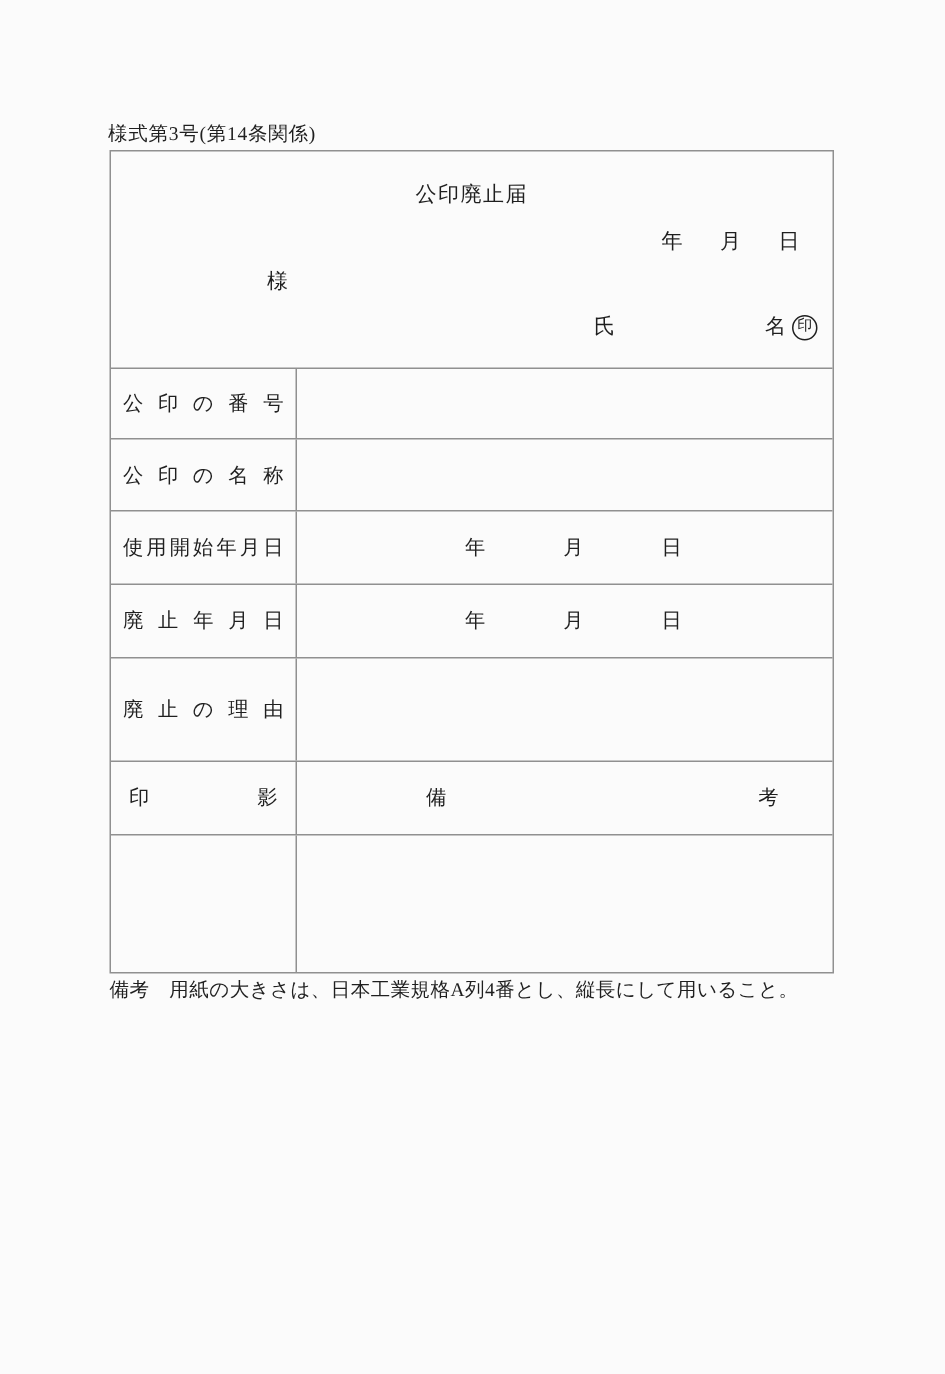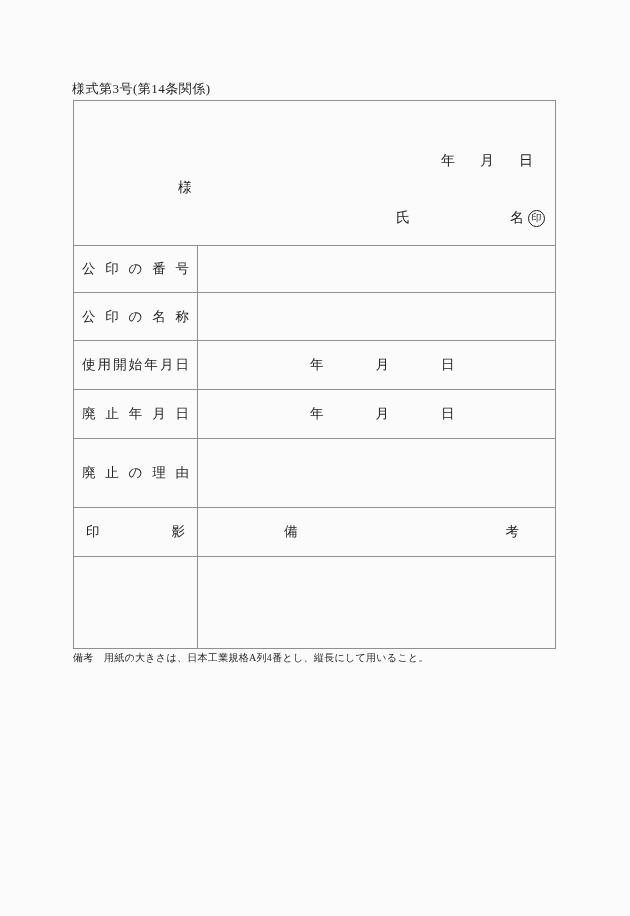--- a/index.html
+++ b/index.html
@@ -58,33 +58,34 @@
   .r2{height:48px;}
   .r3,.r4{height:49px;}
   .r5{height:69px;}
   .r6{height:49px;}
   .r7{height:92px;}
   .date-parts{padding-left:112px;column-gap:52px;display:flex;}
   .remarks-header{padding-left:86px;padding-right:36px;}
   
   .note{
     position:absolute;left:73px;top:651px;
-    font-size:10px;white-space:nowrap;letter-spacing:.3px;
+    font-size:13px;white-space:nowrap;letter-spacing:.3px;
   }
 </style>
 </head>
 <body>
 
 <div class="page">
 
   <div class="form-code">様式第3号(第14条関係)</div>
 
   <div class="form-box">
 
     <div class="header-sec">
+      <div class="title">公印廃止届</div>
       <div class="date-line">
         <span>年</span>
         <span>月</span>
         <span>日</span>
       </div>
       <div class="addressee">様</div>
       <div class="name-line">
         <span class="name-first">氏</span>
         <span class="name-second">名</span>
         <span class="seal-circle">

